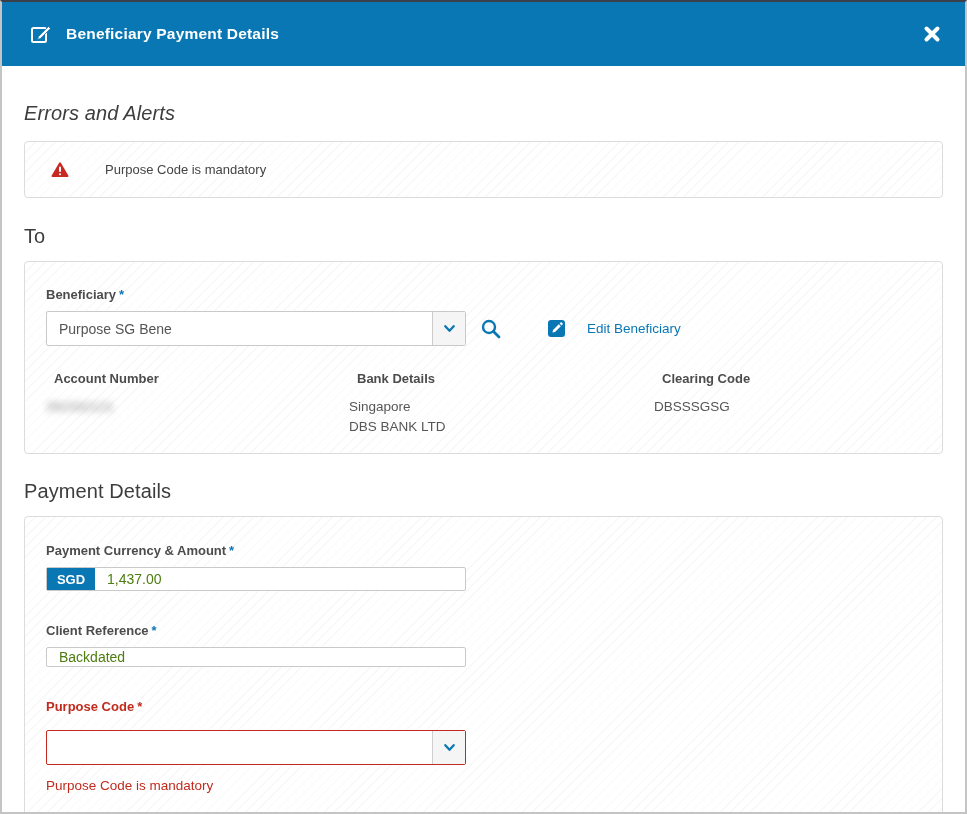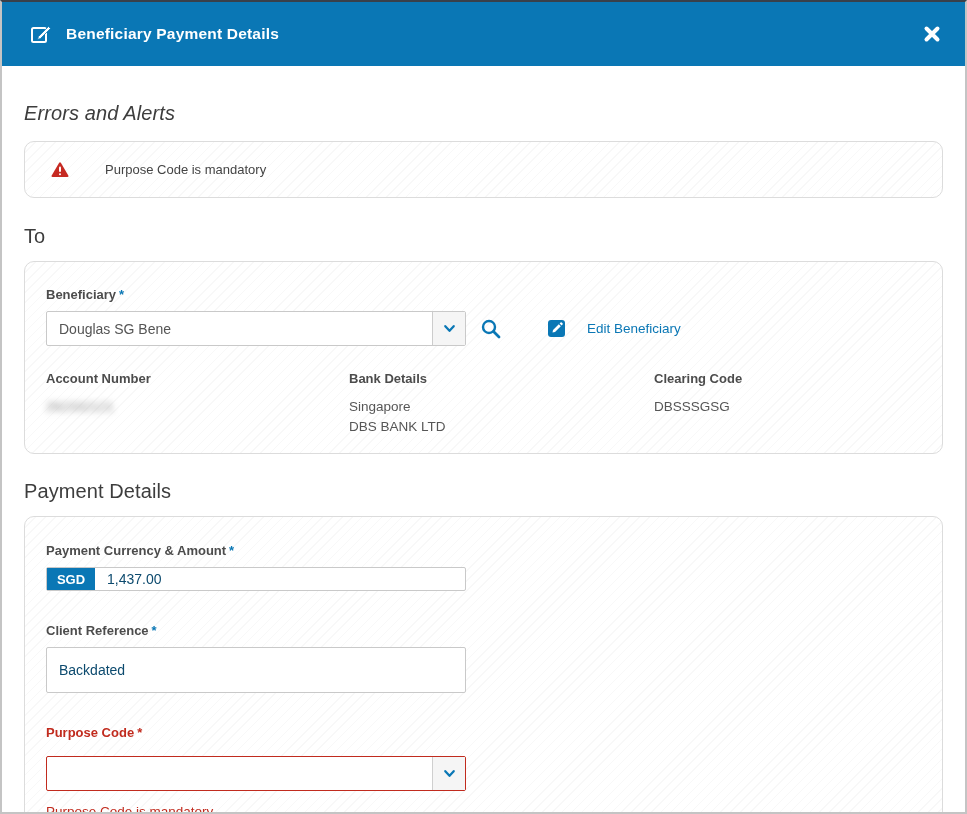--- a/index.html
+++ b/index.html
@@ -37,21 +37,21 @@
   h2.section-heading {
     font-size: 20px; font-weight: 400; color: #3d3d3d;
     letter-spacing: .1px;
   }
   h2.heading-errors { margin: 36px 0 16px 0; font-style: italic; }
   h2.heading-to { margin: 27px 0 13px 0; }
   h2.heading-payment { margin: 26px 0 13px 0; }
 
   .panel {
     border: 1px solid #dcdcdc;
-    border-radius: 10px;
+    border-radius: 4px;
     background-color: #ffffff;
     background-image: repeating-linear-gradient(
       135deg,
       rgba(0,0,0,0.028) 0px, rgba(0,0,0,0.028) 1px,
       transparent 1px, transparent 7px);
   }
   
   .alert-panel {
     height: 57px;
     display: flex; align-items: center;
@@ -94,45 +94,45 @@
     margin-left: 22px; display: flex; align-items: center; gap: 22px;
     cursor: pointer; text-decoration: none; padding-left: 24px;
   }
   .edit-square-icon { width: 17px; height: 17px; }
   .edit-bene-text { font-size: 13.5px; color: var(--blue, #0a77b5); }
 
   .details-grid {
     margin-top: 25px;
     display: grid; grid-template-columns: 303px 305px 1fr;
   }
-  .detail-label { font-size: 13px; font-weight: bold; color: #4c4c4c; margin-bottom: 11px; }
+  .detail-label { font-size: 13px; font-weight: bold; color: #4c4c4c; margin-bottom: 11px; margin-left: 8px; }
   .detail-value { font-size: 13.5px; color: #565656; line-height: 20px; }
   .masked { filter: blur(3px); color: #8d8d8d; }
 
   
   .payment-panel { padding: 26px 21px 80px 21px; height: 420px; }
   .form-field { margin-bottom: 32px; }
   .currency-control {
     width: 420px; height: 24px;
     border: 1px solid #c9c9c9; border-radius: 2px;
     display: flex; align-items: stretch; background: #ffffff;
   }
   .currency-badge {
     width: 48px; flex: 0 0 auto;
     background: var(--blue, #0a77b5); color: #ffffff;
     font-size: 13px; font-weight: bold;
     display: flex; align-items: center; justify-content: center;
   }
   .currency-amount-input, .text-input {
     flex: 1; border: none; outline: none; background: transparent;
     font-family: "Liberation Sans", "DejaVu Sans", sans-serif;
-    font-size: 14px; color: #0c4a6e; padding: 0 12px;
+    font-size: 14px; color: #4d7c0f; padding: 0 12px;
   }
   .text-control {
-    width: 420px; height: 46px;
+    width: 420px; height: 20px;
     border: 1px solid #c9c9c9; border-radius: 2px;
     display: flex; align-items: stretch; background: #ffffff;
   }
   .error-field .field-label-err {
     font-size: 13px; font-weight: bold; color: var(--red, #c12b1e);
     margin-bottom: 16px;
   }
   .select-error {
     width: 420px; height: 35px;
     border: 1.5px solid var(--red, #c12b1e); border-radius: 2px;
@@ -181,21 +181,21 @@
 
     <h2 class="section-heading heading-to">To</h2>
     <div class="panel to-panel">
 
       <div class="field-label">
         <span>Beneficiary</span><span class="req">*</span>
       </div>
 
       <div class="bene-row">
         <div class="select-control">
-          <div class="select-value">Douglas SG Bene</div>
+          <div class="select-value">Purpose SG Bene</div>
           <div class="select-chevron">
             <svg viewBox="0 0 16 16" width="15" height="15">
               <path d="M3.5 5.5 L8 10.5 L12.5 5.5" fill="none" stroke="#0a77b5" stroke-width="2.4" stroke-linecap="round" stroke-linejoin="round"></path>
             </svg>
           </div>
         </div>
         <span class="search-btn">
           <svg viewBox="0 0 22 22" width="22" height="22">
             <circle cx="9" cy="9" r="6" fill="none" stroke="#0a77b5" stroke-width="2.4"></circle>
             <line x1="13.5" y1="13.5" x2="19" y2="19" stroke="#0a77b5" stroke-width="2.8" stroke-linecap="round"></line>

